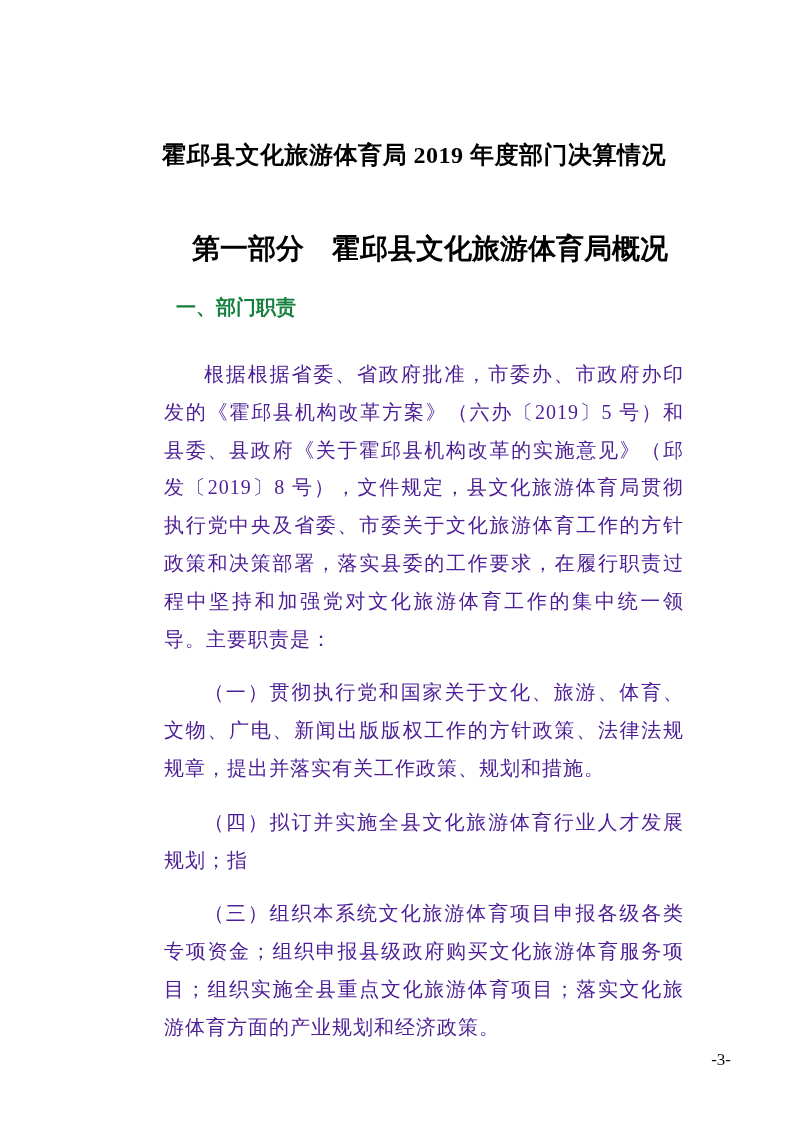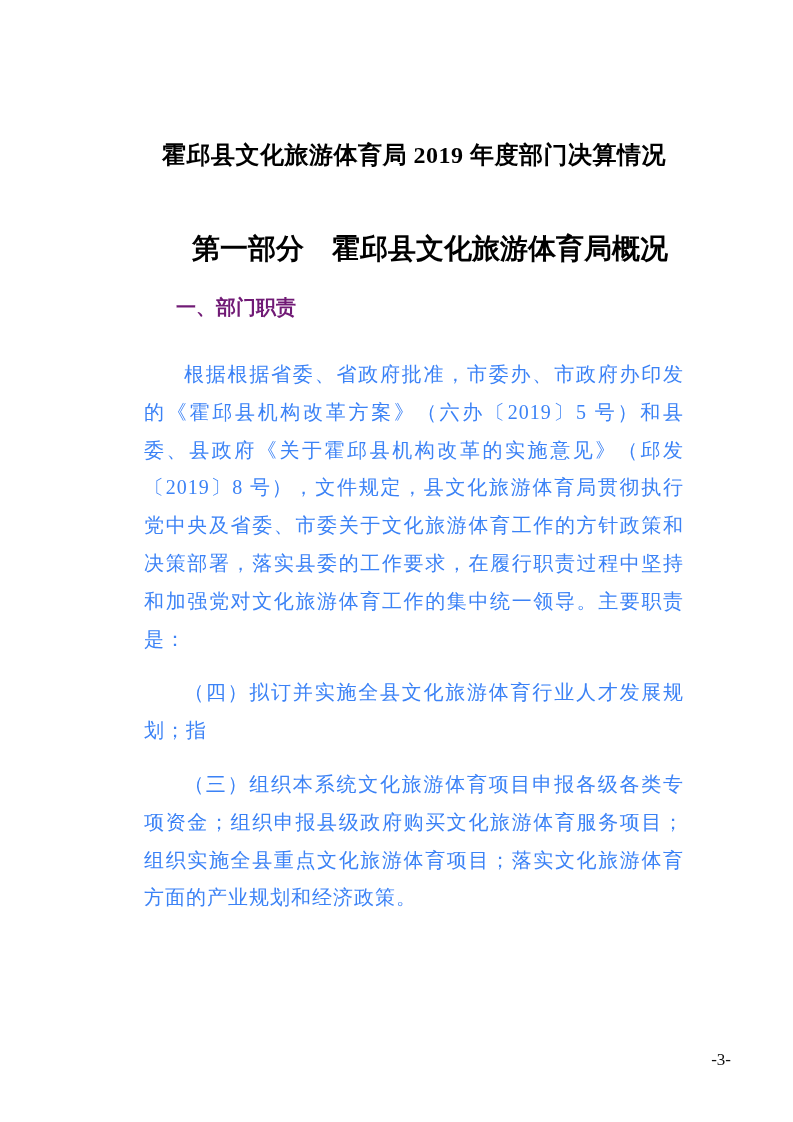--- a/index.html
+++ b/index.html
@@ -41,35 +41,36 @@
     text-indent: 2em;
     color: #000000;
   }
 
   .sub-heading {
     font-family: "Liberation Sans", "DejaVu Sans", sans-serif;
     font-size: 20px;
     font-weight: bold;
     line-height: 42px;
     text-indent: 2em;
-    color: #701a75;
+    color: #15803d;
   }
 
   .body-text {
     margin-top: 4px;
   }
 
   .body-text p {
     font-family: "Liberation Serif", "DejaVu Serif", serif;
     font-size: 20px;
     line-height: 37.8px;
     letter-spacing: 1px;
     text-indent: 2em;
     text-align: justify;
-    color: #3b82f6;
+    color: #4c1d95;
+    margin-left: 20px;
   }
 
   .page-number {
     position: absolute;
     top: 1026px;
     right: 70px;
     font-family: "Liberation Serif", "DejaVu Serif", serif;
     font-size: 17px;
     color: #111111;
   }
@@ -81,20 +82,21 @@
   <div class="content">
 
     <h1 class="doc-title">霍邱县文化旅游体育局 2019 年度部门决算情况</h1>
 
     <h2 class="part-heading">第一部分　霍邱县文化旅游体育局概况</h2>
 
     <h3 class="sub-heading">一、部门职责</h3>
 
     <div class="body-text">
       <p>根据根据省委、省政府批准，市委办、市政府办印发的《霍邱县机构改革方案》（六办〔2019〕5 号）和县委、县政府《关于霍邱县机构改革的实施意见》（邱发〔2019〕8 号），文件规定，县文化旅游体育局贯彻执行党中央及省委、市委关于文化旅游体育工作的方针政策和决策部署，落实县委的工作要求，在履行职责过程中坚持和加强党对文化旅游体育工作的集中统一领导。主要职责是：</p>
+      <p>（一）贯彻执行党和国家关于文化、旅游、体育、文物、广电、新闻出版版权工作的方针政策、法律法规规章，提出并落实有关工作政策、规划和措施。</p>
       <p>（四）拟订并实施全县文化旅游体育行业人才发展规划；指</p>
       <p>（三）组织本系统文化旅游体育项目申报各级各类专项资金；组织申报县级政府购买文化旅游体育服务项目；组织实施全县重点文化旅游体育项目；落实文化旅游体育方面的产业规划和经济政策。</p>
     </div>
 
   </div>
 
   <div class="page-number">-3-</div>
 </div>
 
 </body></html>

